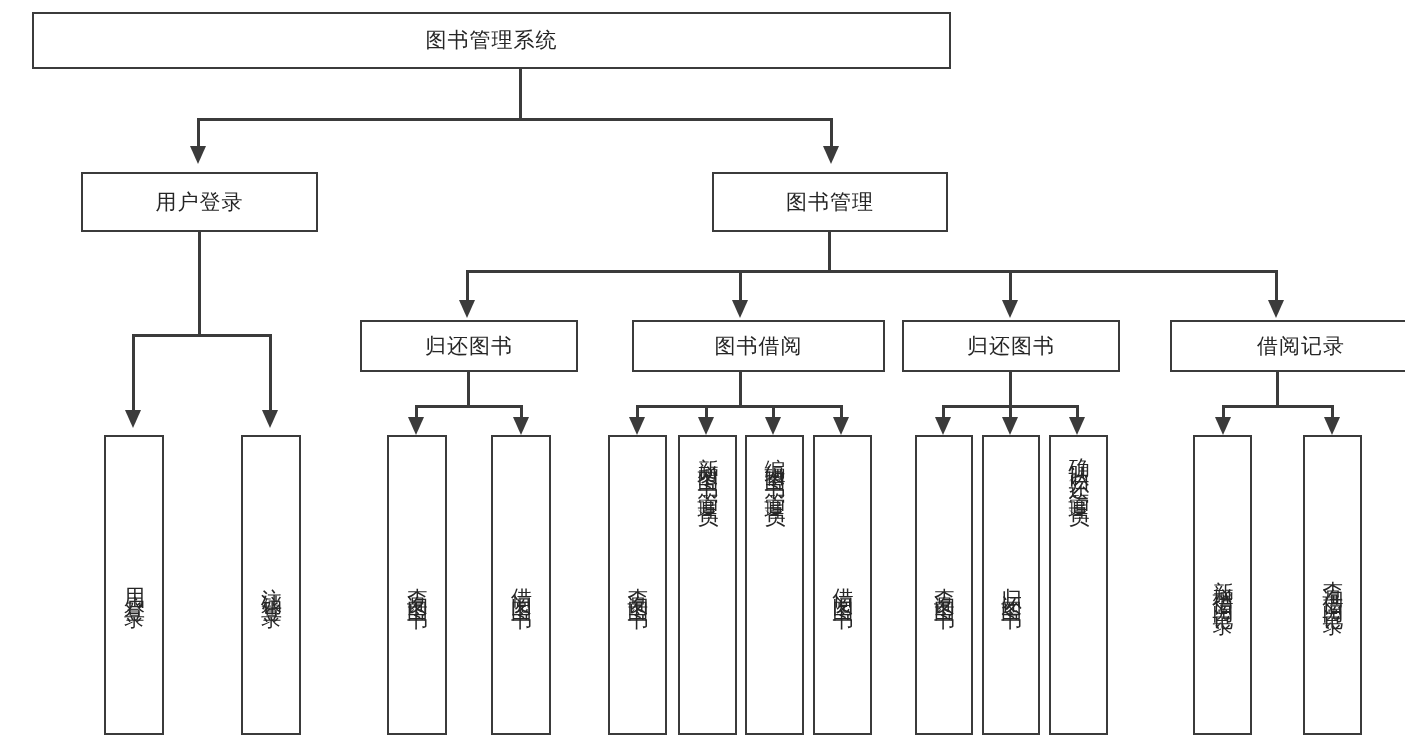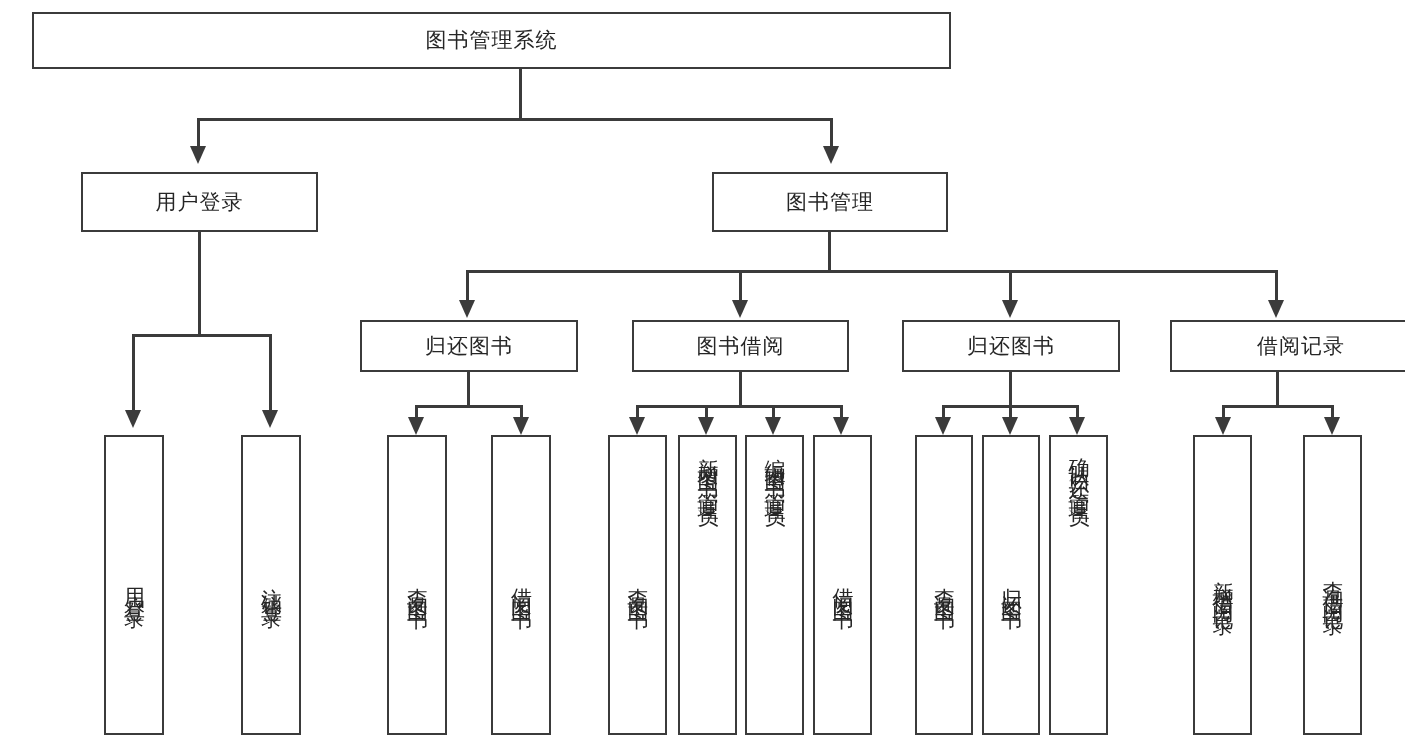--- a/index.html
+++ b/index.html
@@ -158,21 +158,21 @@
   </div>
 
   <div class="node" style="left:712px;top:172px;width:236px;height:60px;">
     <span class="label">图书管理</span>
   </div>
 
   <div class="node" style="left:360px;top:320px;width:218px;height:52px;">
     <span class="label">归还图书</span>
   </div>
 
-  <div class="node" style="left:632px;top:320px;width:217px;height:52px;">
+  <div class="node" style="left:632px;top:320px;width:253px;height:52px;">
     <span class="label">图书借阅</span>
   </div>
 
   <div class="node" style="left:902px;top:320px;width:218px;height:52px;">
     <span class="label">归还图书</span>
   </div>
 
   <div class="node" style="left:1170px;top:320px;width:254px;height:52px;padding-left:8px;">
     <span class="label">借阅记录</span>
   </div>

